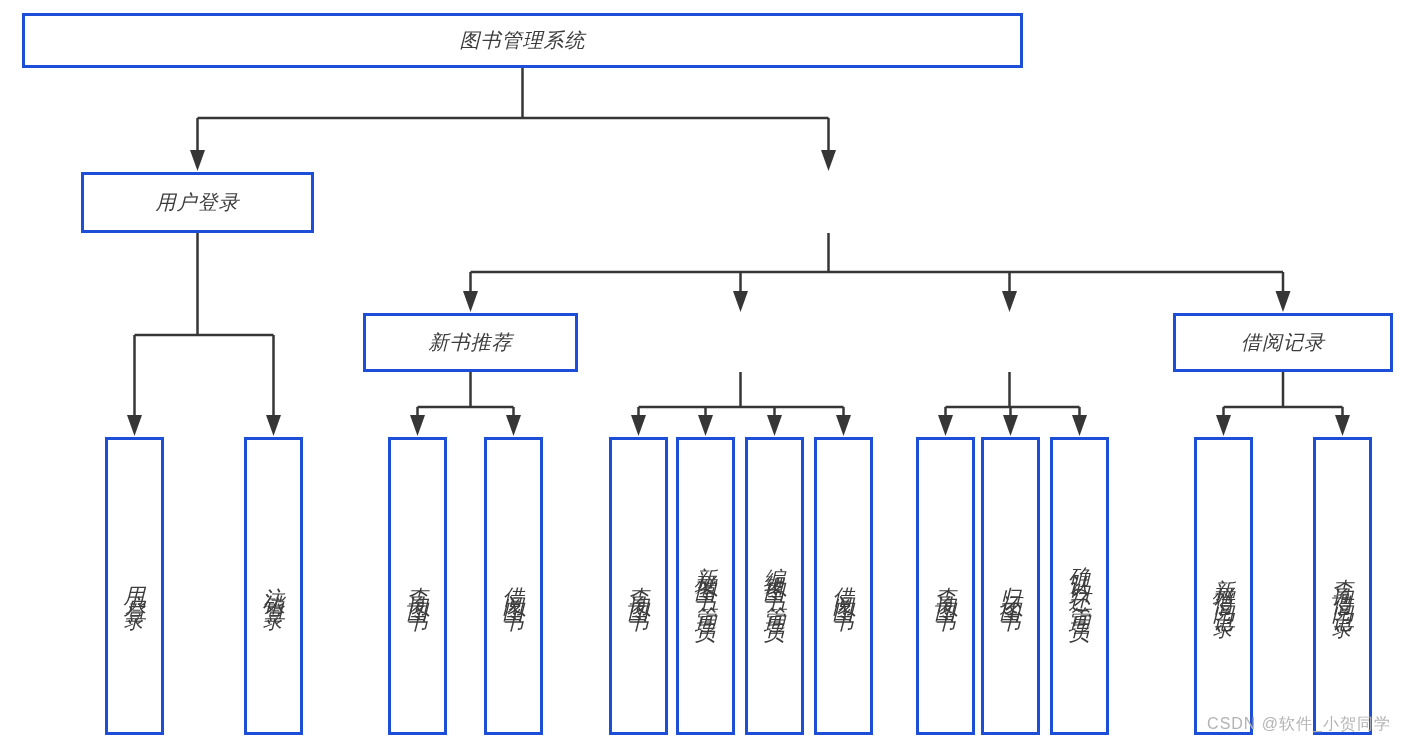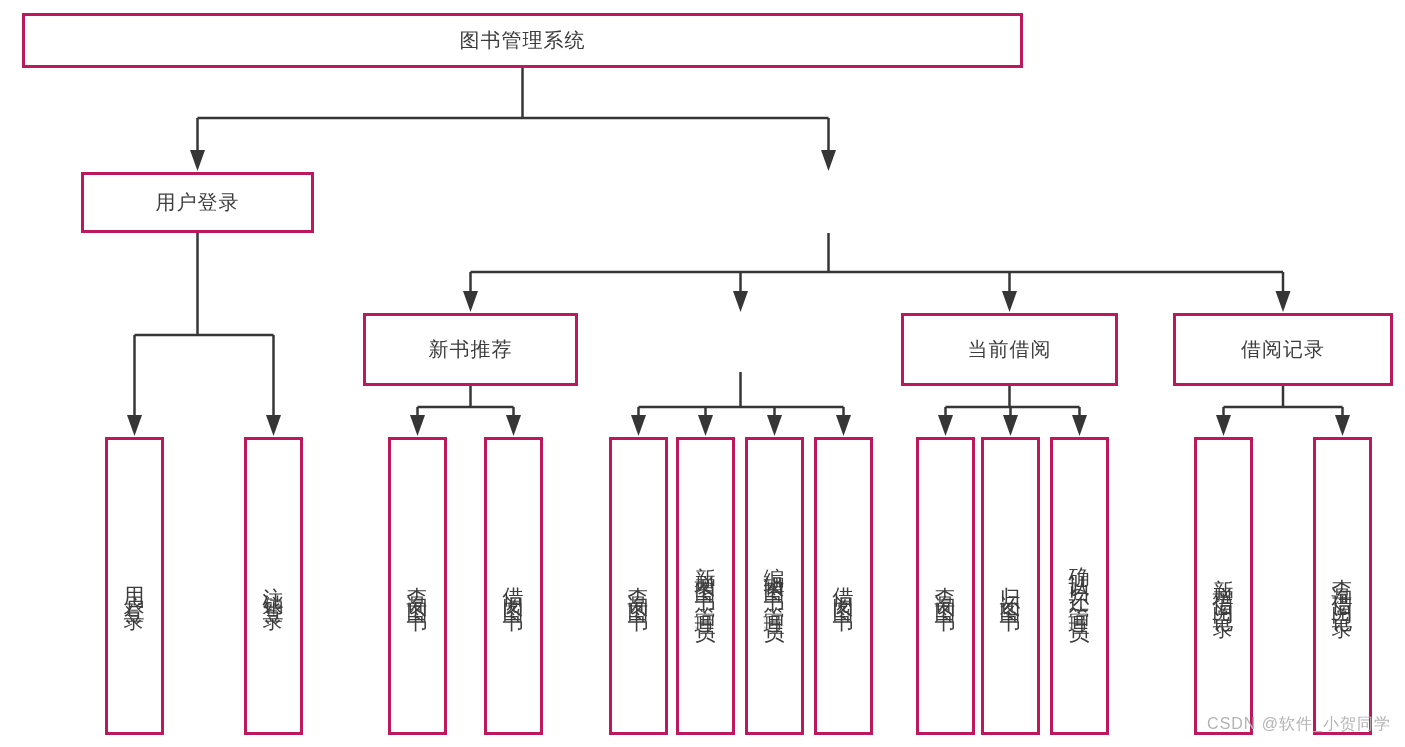--- a/index.html
+++ b/index.html
@@ -18,35 +18,36 @@
   #wires {
     position: absolute;
     left: 0; top: 0;
     width: 1405px; height: 747px;
     z-index: 0;
   }
   .node {
     position: absolute;
     box-sizing: border-box;
     background: #ffffff;
-    border: 3px solid #be185d;
+    border: 3px solid #1d4ed8;
     color: #3c3c3c;
     display: flex;
     align-items: center;
     justify-content: center;
     z-index: 1;
+    font-style: italic;
   }
   .hnode span {
     font-size: 20px;
     letter-spacing: 1px;
     white-space: nowrap;
   }
   .root-node { left: 22px; top: 13px; width: 1001px; height: 55px; }
   .l2-node   { top: 172px; width: 233px; height: 61px; }
-  .l3-node   { top: 313px; height: 73px; }
+  .l3-node   { top: 313px; height: 59px; }
   .leaf {
     top: 437px;
     width: 59px;
     height: 298px;
   }
   .leaf span {
     writing-mode: vertical-rl;
     text-orientation: mixed;
     font-size: 21px;
     letter-spacing: 8px;
@@ -142,23 +143,20 @@
     <span>图书管理系统</span>
   </div>
 
   <div class="node hnode l2-node" style="left:81px">
     <span>用户登录</span>
   </div>
 
   <div class="node hnode l3-node" style="left:363px;width:215px">
     <span>新书推荐</span>
   </div>
-  <div class="node hnode l3-node" style="left:901px;width:217px">
-    <span>当前借阅</span>
-  </div>
   <div class="node hnode l3-node" style="left:1173px;width:220px">
     <span>借阅记录</span>
   </div>
 
   <div class="node leaf" style="left:105px">
     <span>用户登录</span>
   </div>
   <div class="node leaf" style="left:244px">
     <span>注销登录</span>
   </div>

